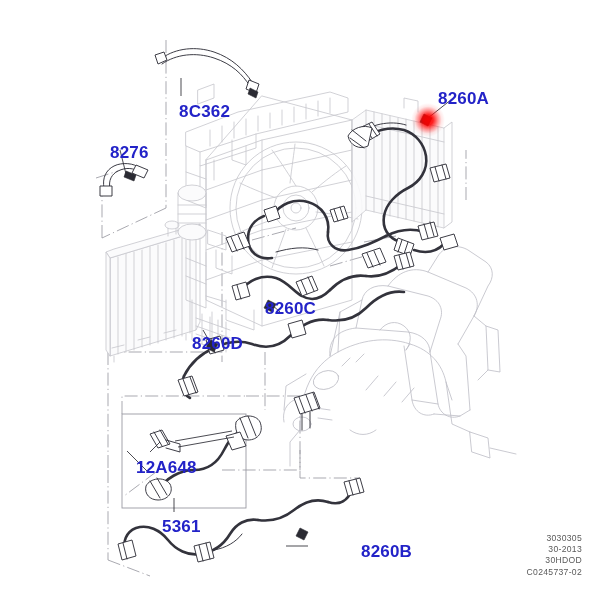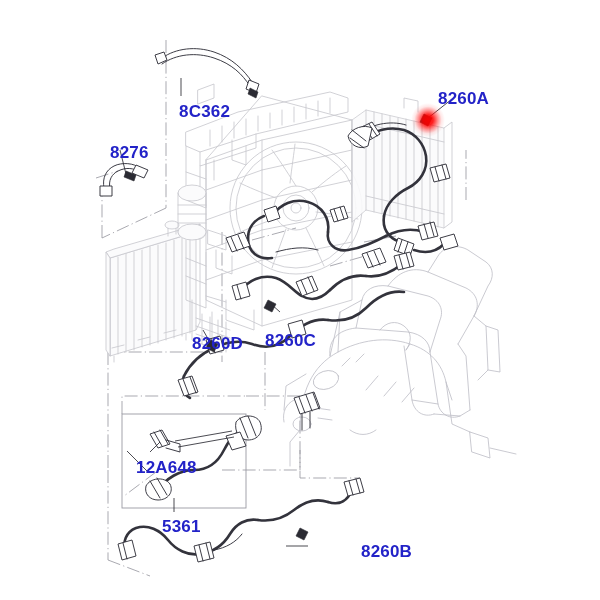--- a/index.html
+++ b/index.html
@@ -360,20 +360,26 @@
       <path class="leader" d="M127 451 L148 472"></path>
     </g>
 
   </svg>
 
   <div id="hotspot" style="left: 411px; top: 103px;"></div>
 
   <div class="lbl" style="left: 166px; top: 103px; margin-left: 13px;">8C362</div>
   <div class="lbl" style="left: 110px; top: 144px;">8276</div>
   <div class="lbl" style="left: 438px; top: 90px;">8260A</div>
-  <div class="lbl" style="left: 265px; top: 332px;">8260C</div>
+  <div class="lbl" style="left: 265px; top: 300px;">8260C</div>
   <div class="lbl" style="left: 192px; top: 335px;">8260D</div>
   <div class="lbl" style="left: 136px; top: 459px;">12A648</div>
   <div class="lbl" style="left: 162px; top: 518px;">5361</div>
   <div class="lbl" style="left: 313px; top: 543px; margin-left: 48px;">8260B</div>
 
+  <div id="partblock">
+    <div>3030305</div>
+    <div>30-2013</div>
+    <div>30HDOD</div>
+    <div>C0245737-02</div>
+  </div>
 
 </div>
 
 </body></html>

